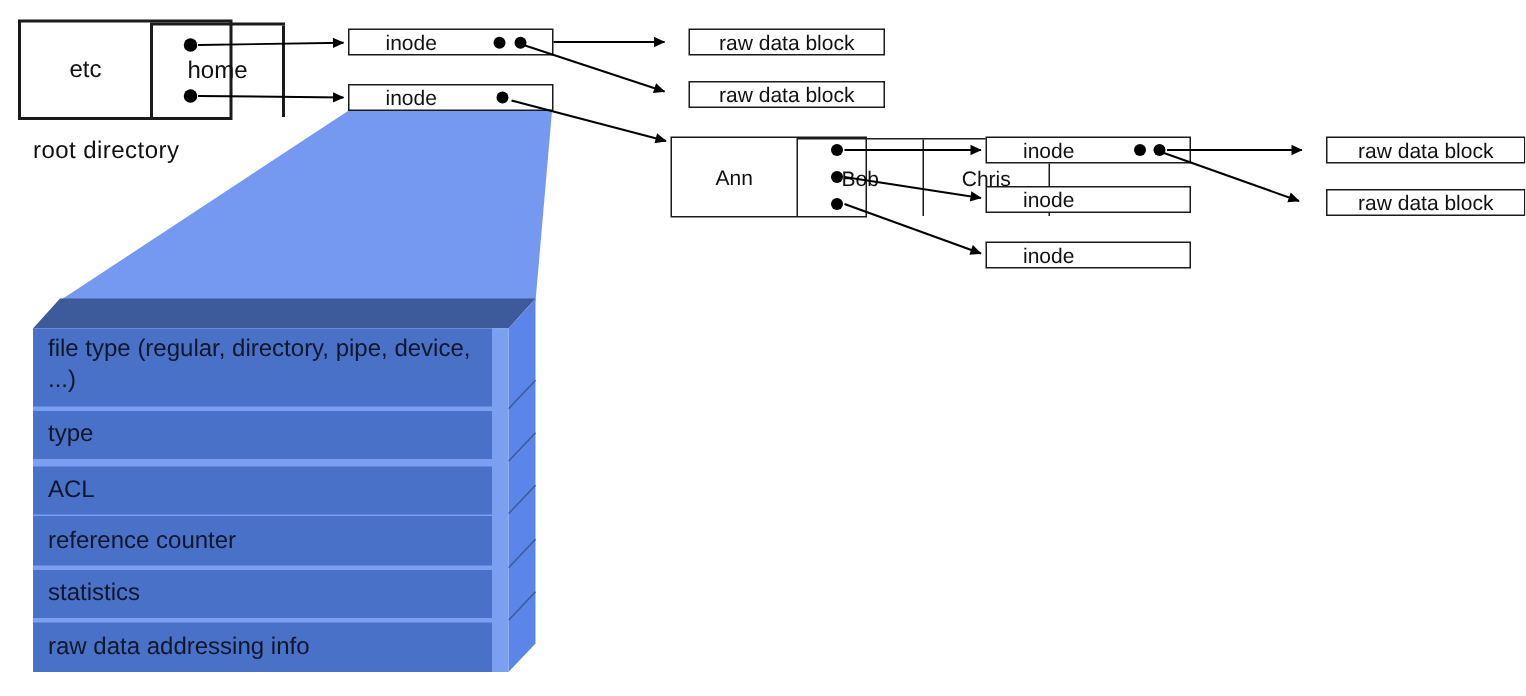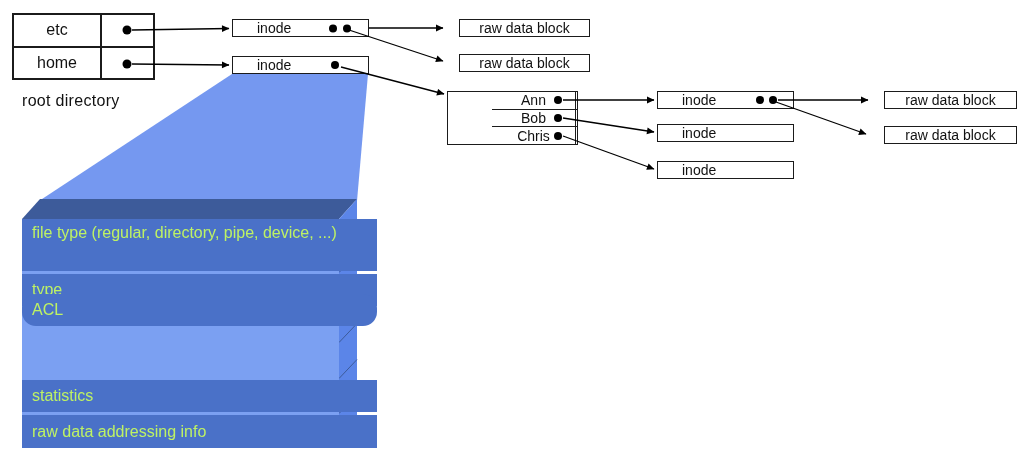--- a/index.html
+++ b/index.html
@@ -12,41 +12,41 @@
   .node{
     position:absolute;box-sizing:border-box;background:#ffffff;
     border:1.5px solid #1b1b1b;display:flex;align-items:center;
     font-size:14px;line-height:1;white-space:nowrap;
   }
   .node.inode{padding-left:24px;justify-content:flex-start;}
   .node.raw{justify-content:center;margin-left:13px;}
   
   .dir-table{
     position:absolute;box-sizing:border-box;background:#fff;border:2px solid #1b1b1b;
-    display:flex;flex-direction:column;
+    display:flex;flex-direction:row;
   }
   .dir-row{flex:1;display:flex;min-height:0;}
   .dir-row + .dir-row{border-top:2px solid #1b1b1b;justify-content:flex-end;}
   .dir-name{display:flex;align-items:center;justify-content:center;border-right:2px solid #1b1b1b;box-sizing:border-box;}
   .dir-ptr{flex:1;}
   .root-table{left:12px;top:13px;width:143px;height:67px;font-size:16px;}
   .root-table .dir-name{width:88px;}
   
-  .home-table{left:447px;top:91px;width:131px;height:54px;border-width:1.5px;font-size:14px;padding-left:44px;}
+  .home-table{left:447px;top:91px;width:131px;height:54px;border-width:1.5px;font-size:14px;}
   .home-table .dir-row + .dir-row{border-top:1.5px solid #1b1b1b;}
   .home-table .dir-name{width:84px;border-right-width:1.5px;}
   .caption{position:absolute;left:22px;top:92px;font-size:16px;letter-spacing:.3px;}
   
   .detail-box{
     position:absolute;left:22px;top:219px;width:317px;height:229px;
     background:var(--row-gap,#7BA0F2);
   }
   .detail-row{
-    position:absolute;left:0;width:355px;background:var(--box-front,#4A71C8);
-    color:#bef264;font-size:16px;box-sizing:border-box;padding-left:10px;
+    position:absolute;left:0;width:306px;background:var(--box-front,#4A71C8);
+    color:#0f172a;font-size:16px;box-sizing:border-box;padding-left:10px;
     display:flex;align-items:center;
   }
   .detail-row.multiline{display:block;padding-top:3px;line-height:21px;padding-right:10px;white-space:normal;}
 </style>
 </head>
 <body>
 
 <div class="stage">
 
   <svg class="layer" width="1017" height="464" viewBox="0 0 1017 464">
@@ -116,21 +116,22 @@
   <div class="node raw" style="left:871px;top:91px;width:133px;height:18px;">
     <span>raw data block</span>
   </div>
   <div class="node raw" style="left:871px;top:126px;width:133px;height:18px;">
     <span>raw data block</span>
   </div>
 
   <div class="detail-box">
     <div class="detail-row multiline" style="top:0;height:52px;">file type (regular, directory, pipe, device, ...)</div>
     <div class="detail-row" style="top:55px;height:32px;">type</div>
-    <div class="detail-row" style="top:75px;height:32px;border-radius:14px;">ACL</div>
+    <div class="detail-row" style="top:92px;height:32px;">ACL</div>
+    <div class="detail-row" style="top:125px;height:33px;">reference counter</div>
     <div class="detail-row" style="top:161px;height:32px;">statistics</div>
     <div class="detail-row" style="top:196px;height:33px;">raw data addressing info</div>
   </div>
 
   <svg class="layer" width="1017" height="464" viewBox="0 0 1017 464">
     <defs>
       <marker id="ah" viewBox="0 0 10 10" refX="9" refY="5" markerWidth="7" markerHeight="6" orient="auto-start-reverse">
         <path d="M0,0.6 L9.6,5 L0,9.4 z" fill="#000"></path>
       </marker>
     </defs>

